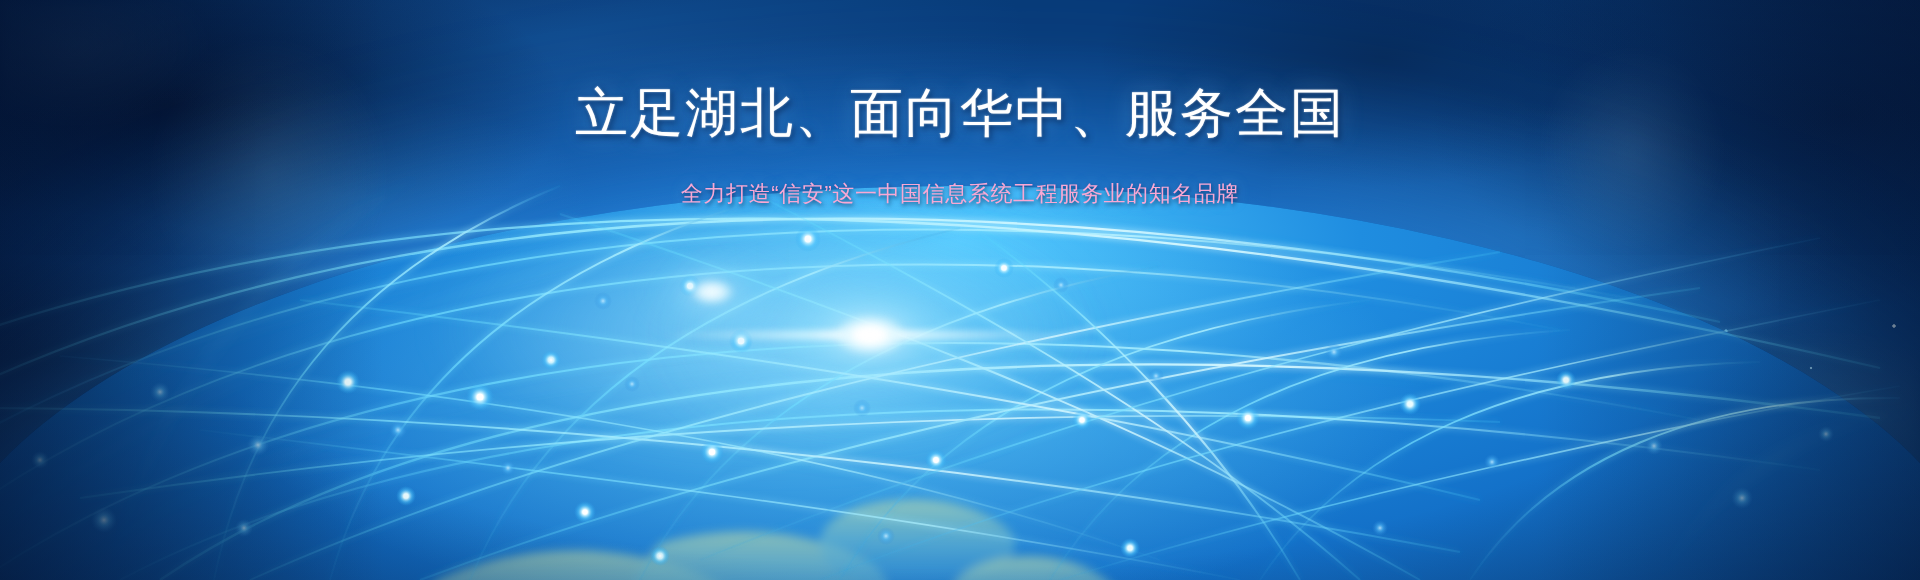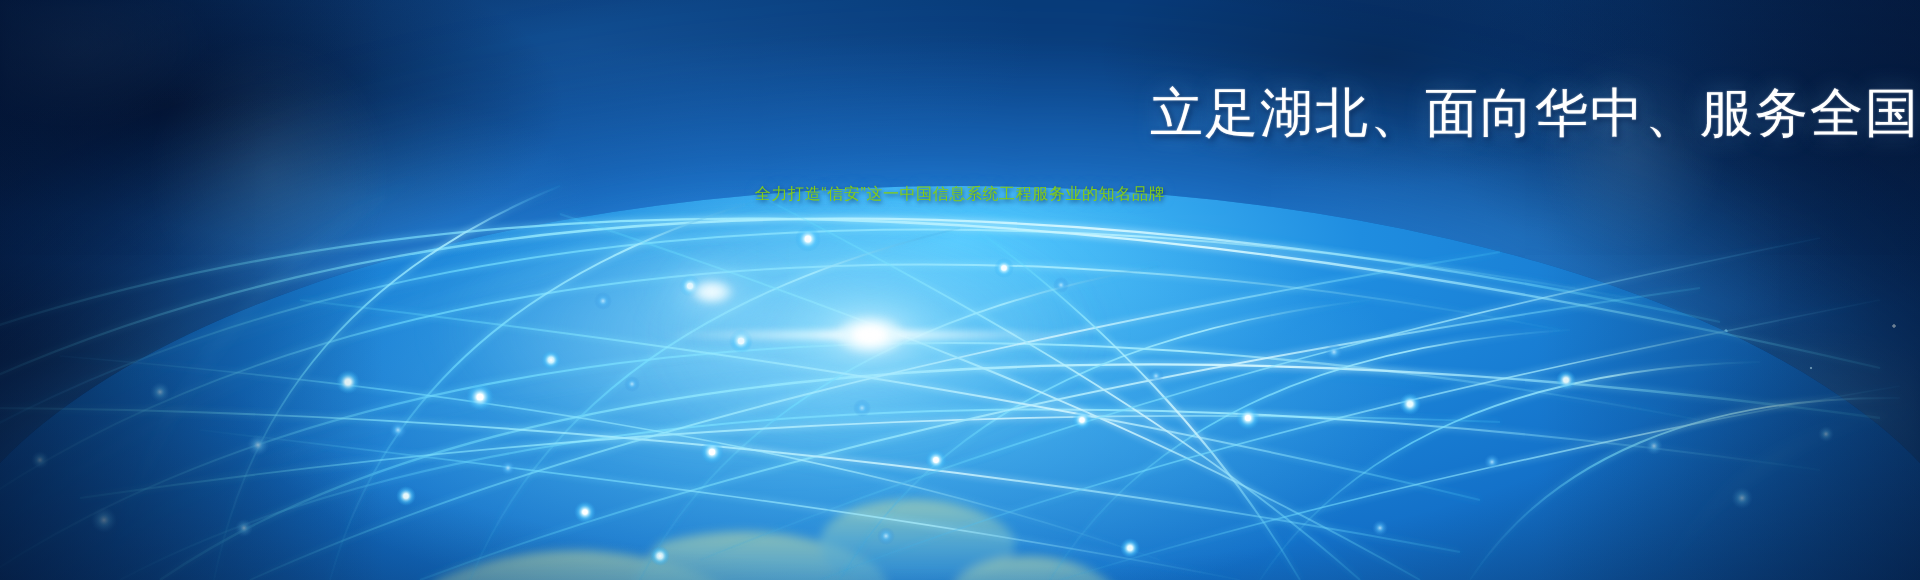--- a/index.html
+++ b/index.html
@@ -182,26 +182,25 @@
     pointer-events:none;
   }
   .headline{
     position:absolute;left:0;right:0;top:80px;
     font-size:53px;line-height:66px;font-weight:400;letter-spacing:2px;
     color:#ffffff;
     text-shadow:
       0 0 2px rgba(255,255,255,.55),
       2px 3px 6px rgba(2,26,70,.70),
       0 0 24px rgba(120,200,255,.45);
-    text-align: right;
   }
   .subhead{
     position:absolute;left:0;right:0;top:181px;
-    font-size:16px;line-height:26px;font-weight:400;letter-spacing:.6px;
-    color:#84cc16;
+    font-size:22px;line-height:26px;font-weight:400;letter-spacing:.6px;
+    color:#f9a8d4;
     text-shadow:
       1px 2px 4px rgba(2,26,70,.75),
       0 0 14px rgba(120,200,255,.40);
   }
 </style>
 </head>
 <body>
 
 <div id="banner">
 

